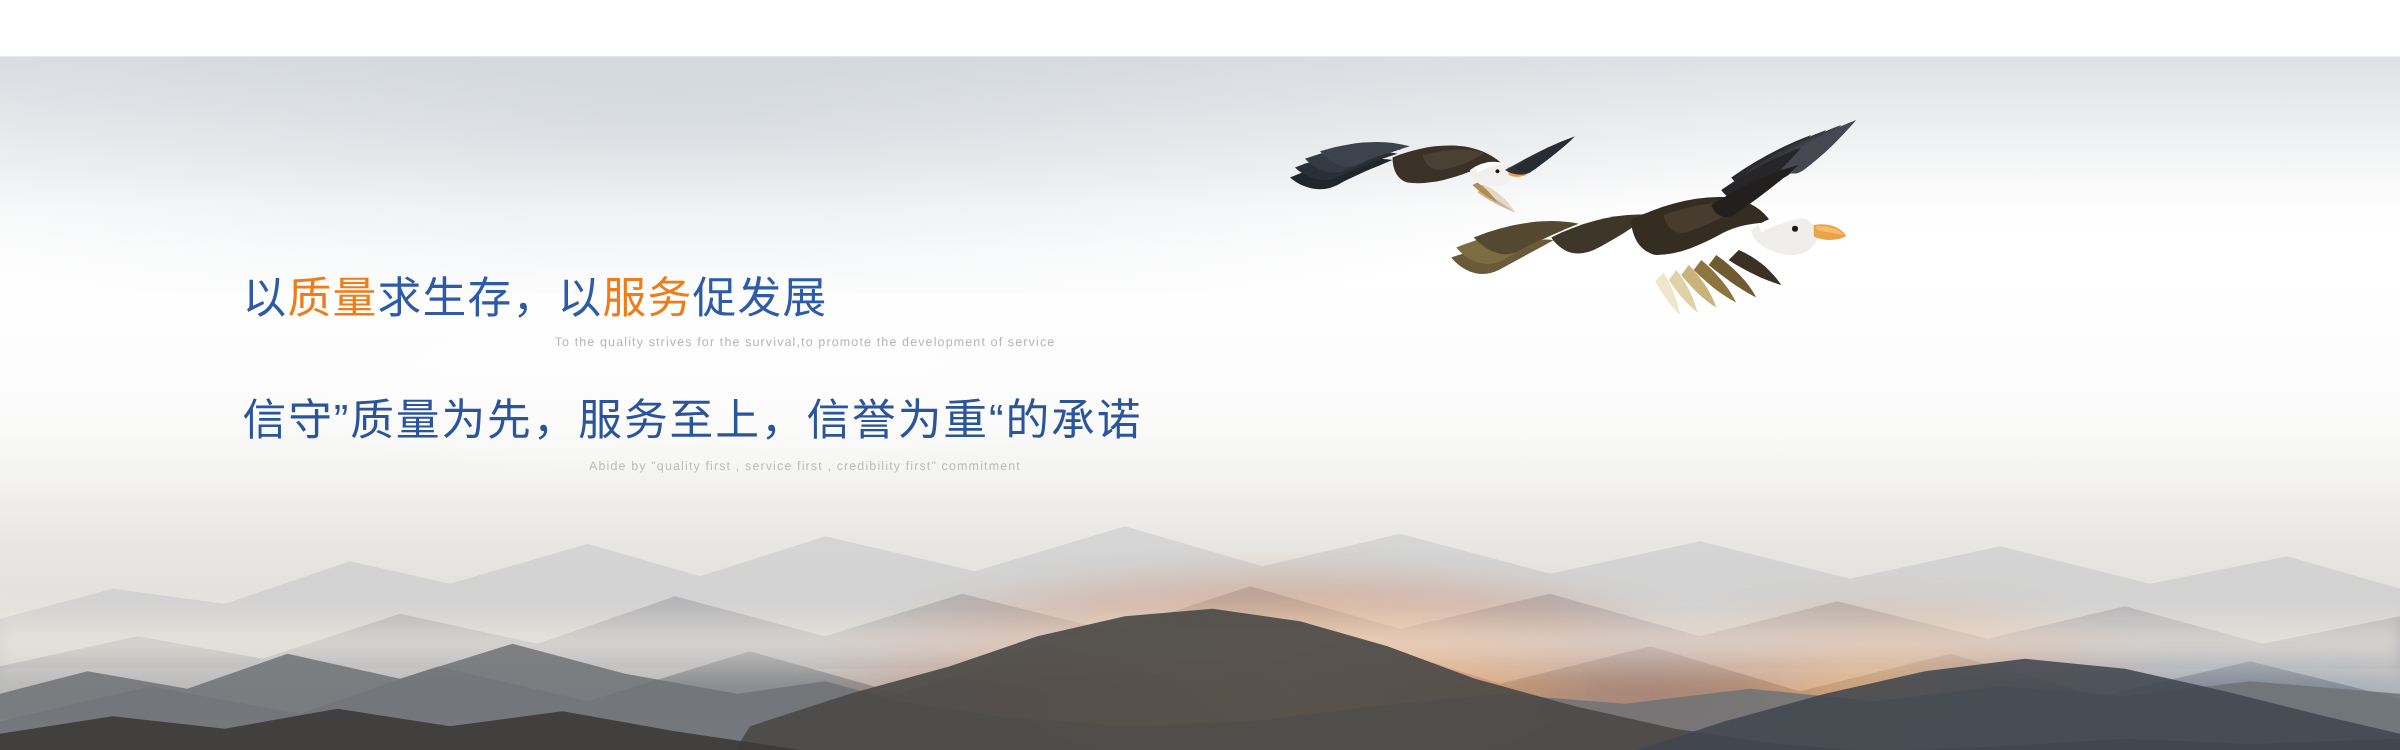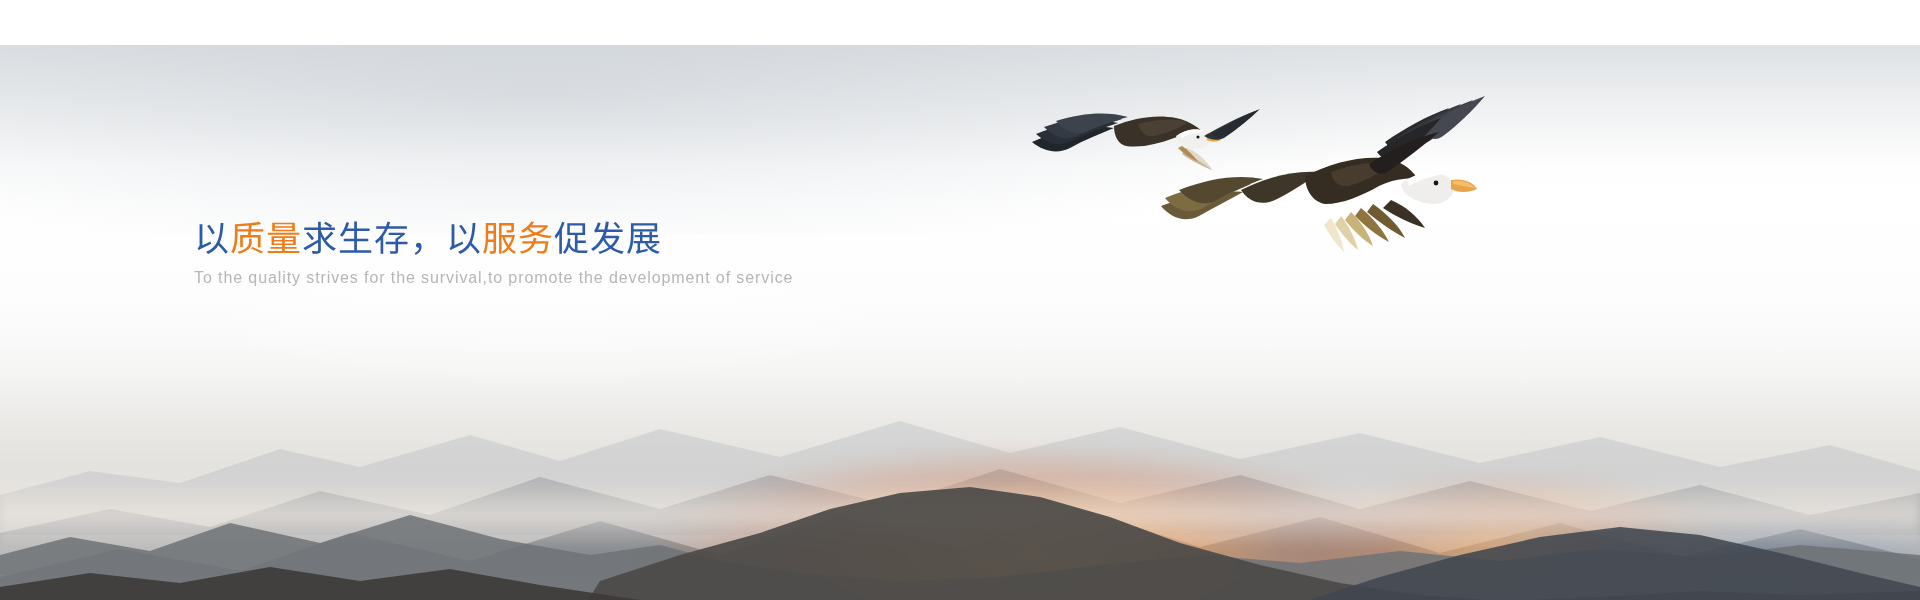--- a/index.html
+++ b/index.html
@@ -115,25 +115,26 @@
     font-size:35px;
     line-height:1.25;
     font-weight:400;
     letter-spacing:1px;
     color:#2d5ba8;
     white-space:nowrap;
   }
   .headline .hl{ color:#ef7c18; }
   .sub{
     margin-top:8px;
-    font-size:16px;
+    font-size:10px;
     letter-spacing:.9px;
     color:#b6b6b4;
     font-weight:400;
     white-space:nowrap;
+    text-align:center;
   }
   .row-2{ margin-top:35px; }
   .row-2 .headline{
     color:#2b559b;
     letter-spacing:1.5px;
   }
   .row-2 .sub{
     color:#bcbcba;
     margin-top:9px;
   }
@@ -282,16 +283,20 @@
 
   <div class="copy">
 
     <div class="row row-1">
       <div class="headline">
         <span>以</span><span class="hl">质量</span><span>求生存，以</span><span class="hl">服务</span><span>促发展</span>
       </div>
       <div class="sub">To the quality strives for the survival,to promote the development of service</div>
     </div>
 
+    <div class="row row-2">
+      <div class="headline">信守”质量为先，服务至上，信誉为重“的承诺</div>
+      <div class="sub">Abide by "quality first , service first , credibility first" commitment</div>
+    </div>
 
   </div>
 
 </div>
 
 </body></html>

